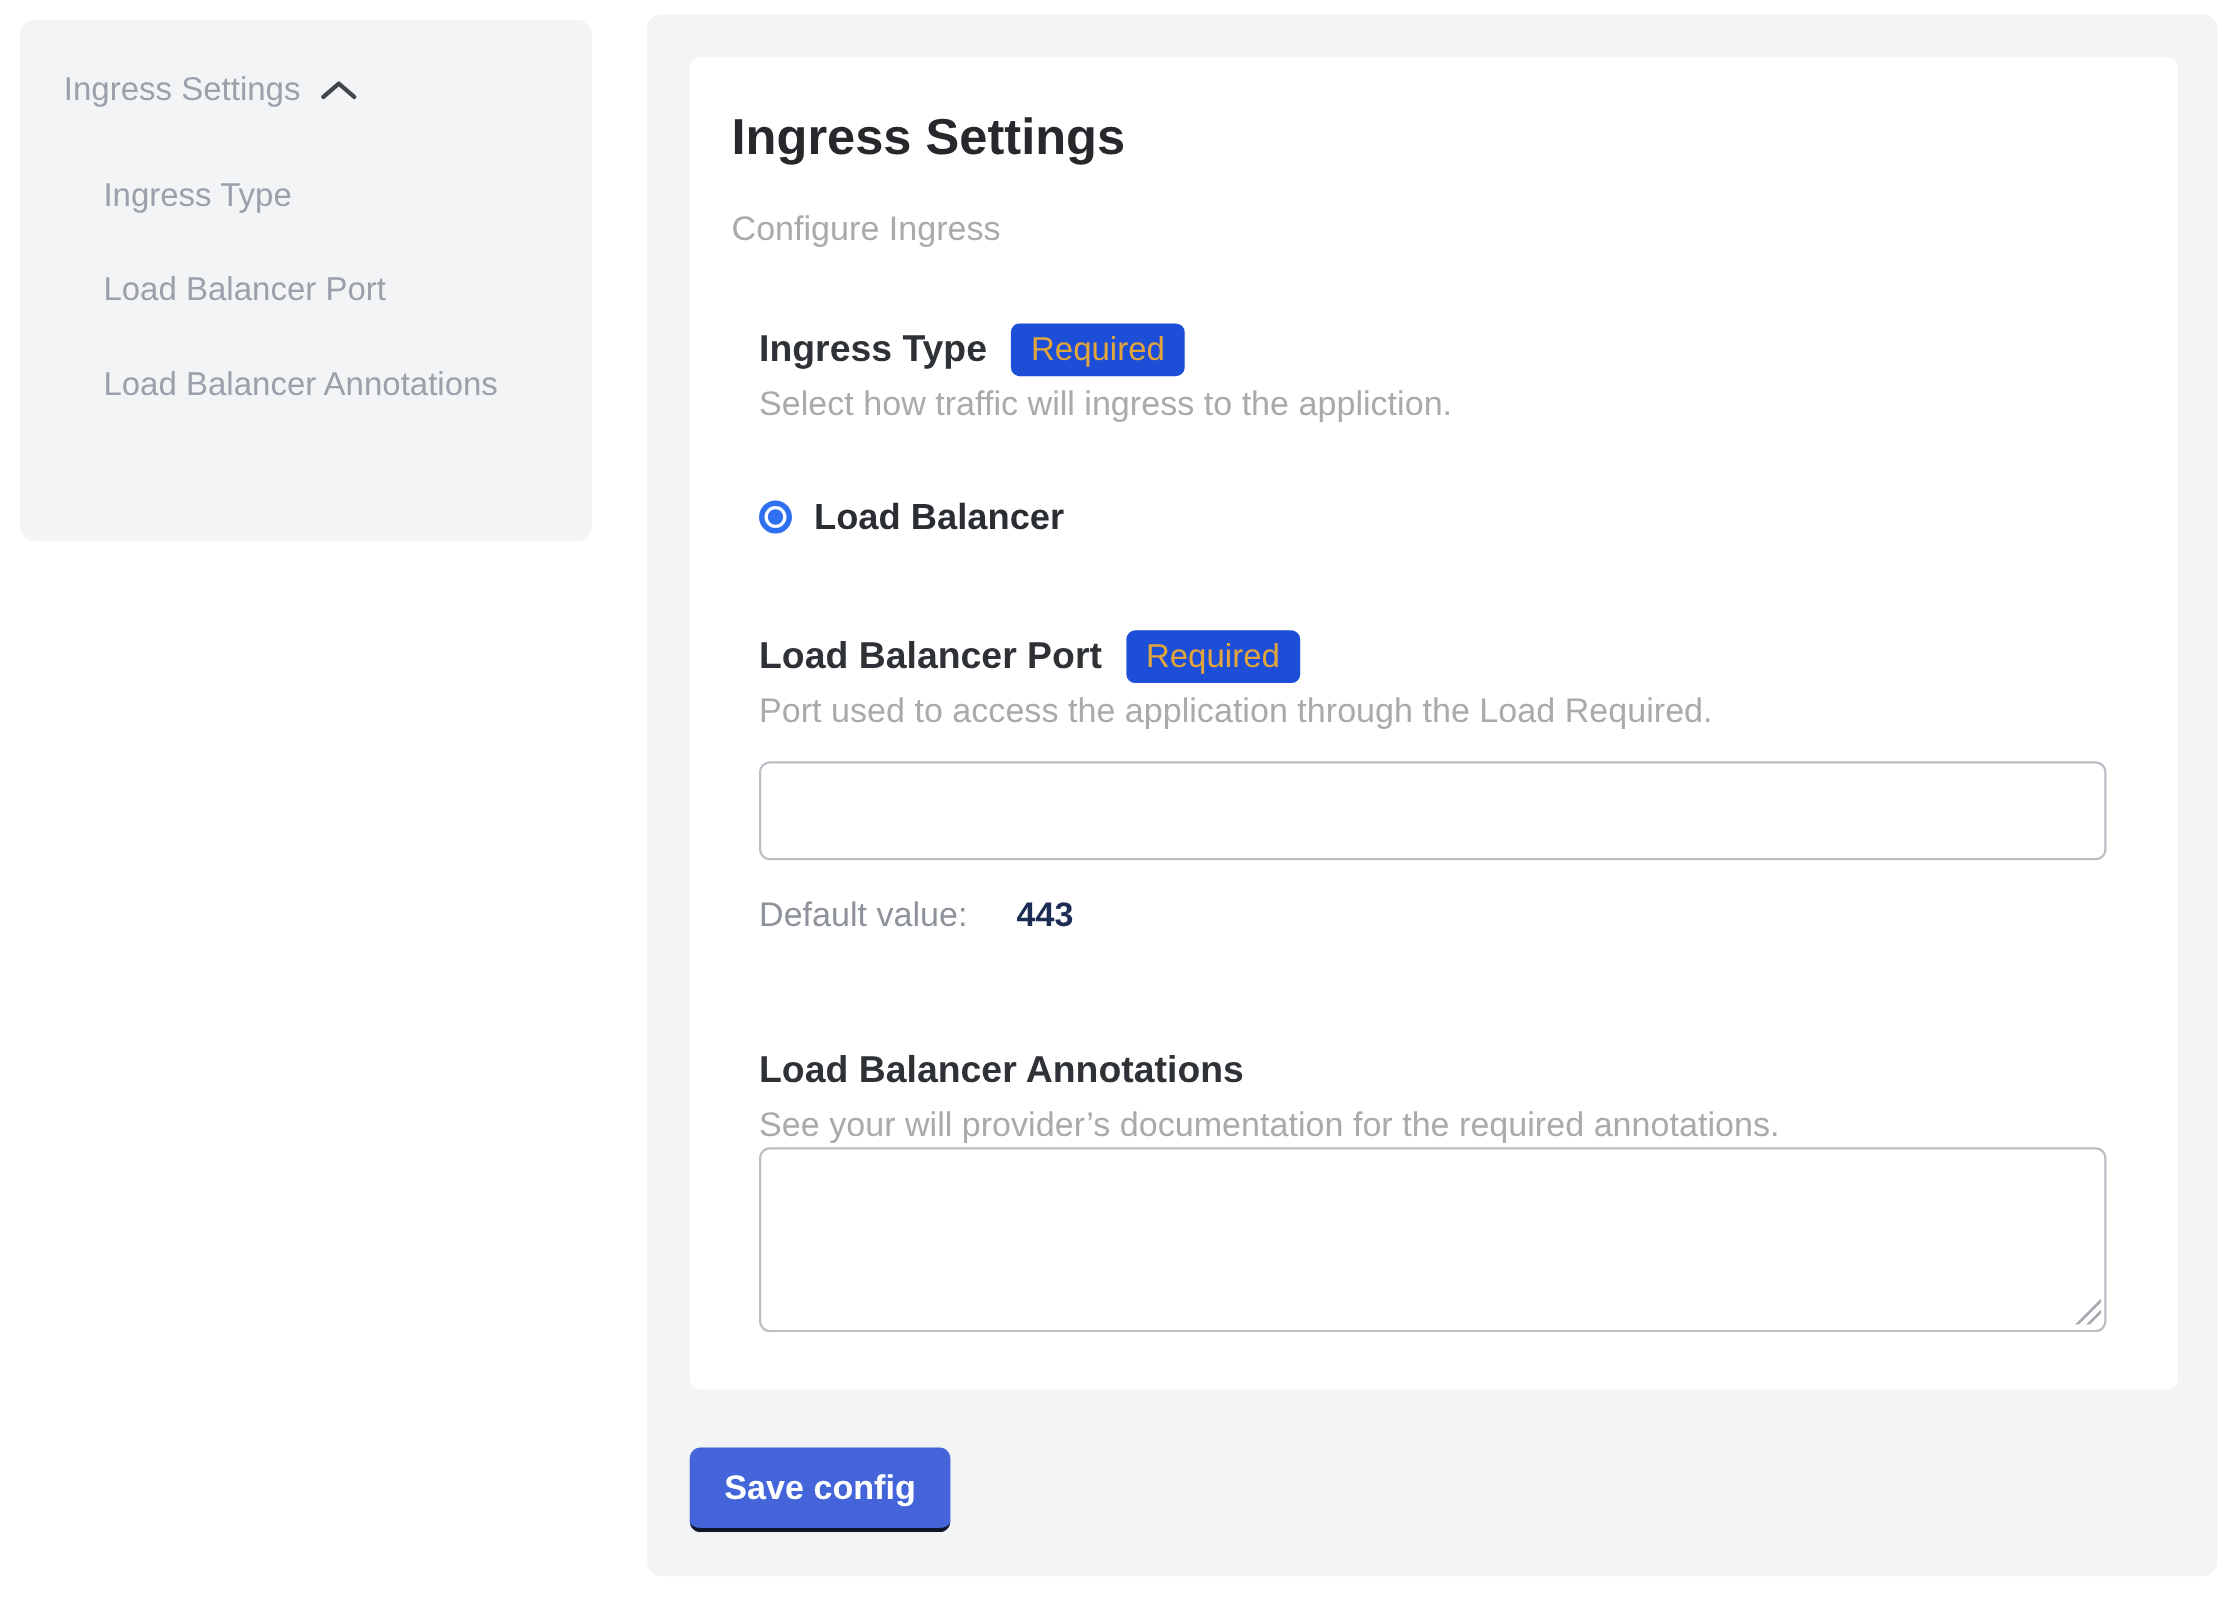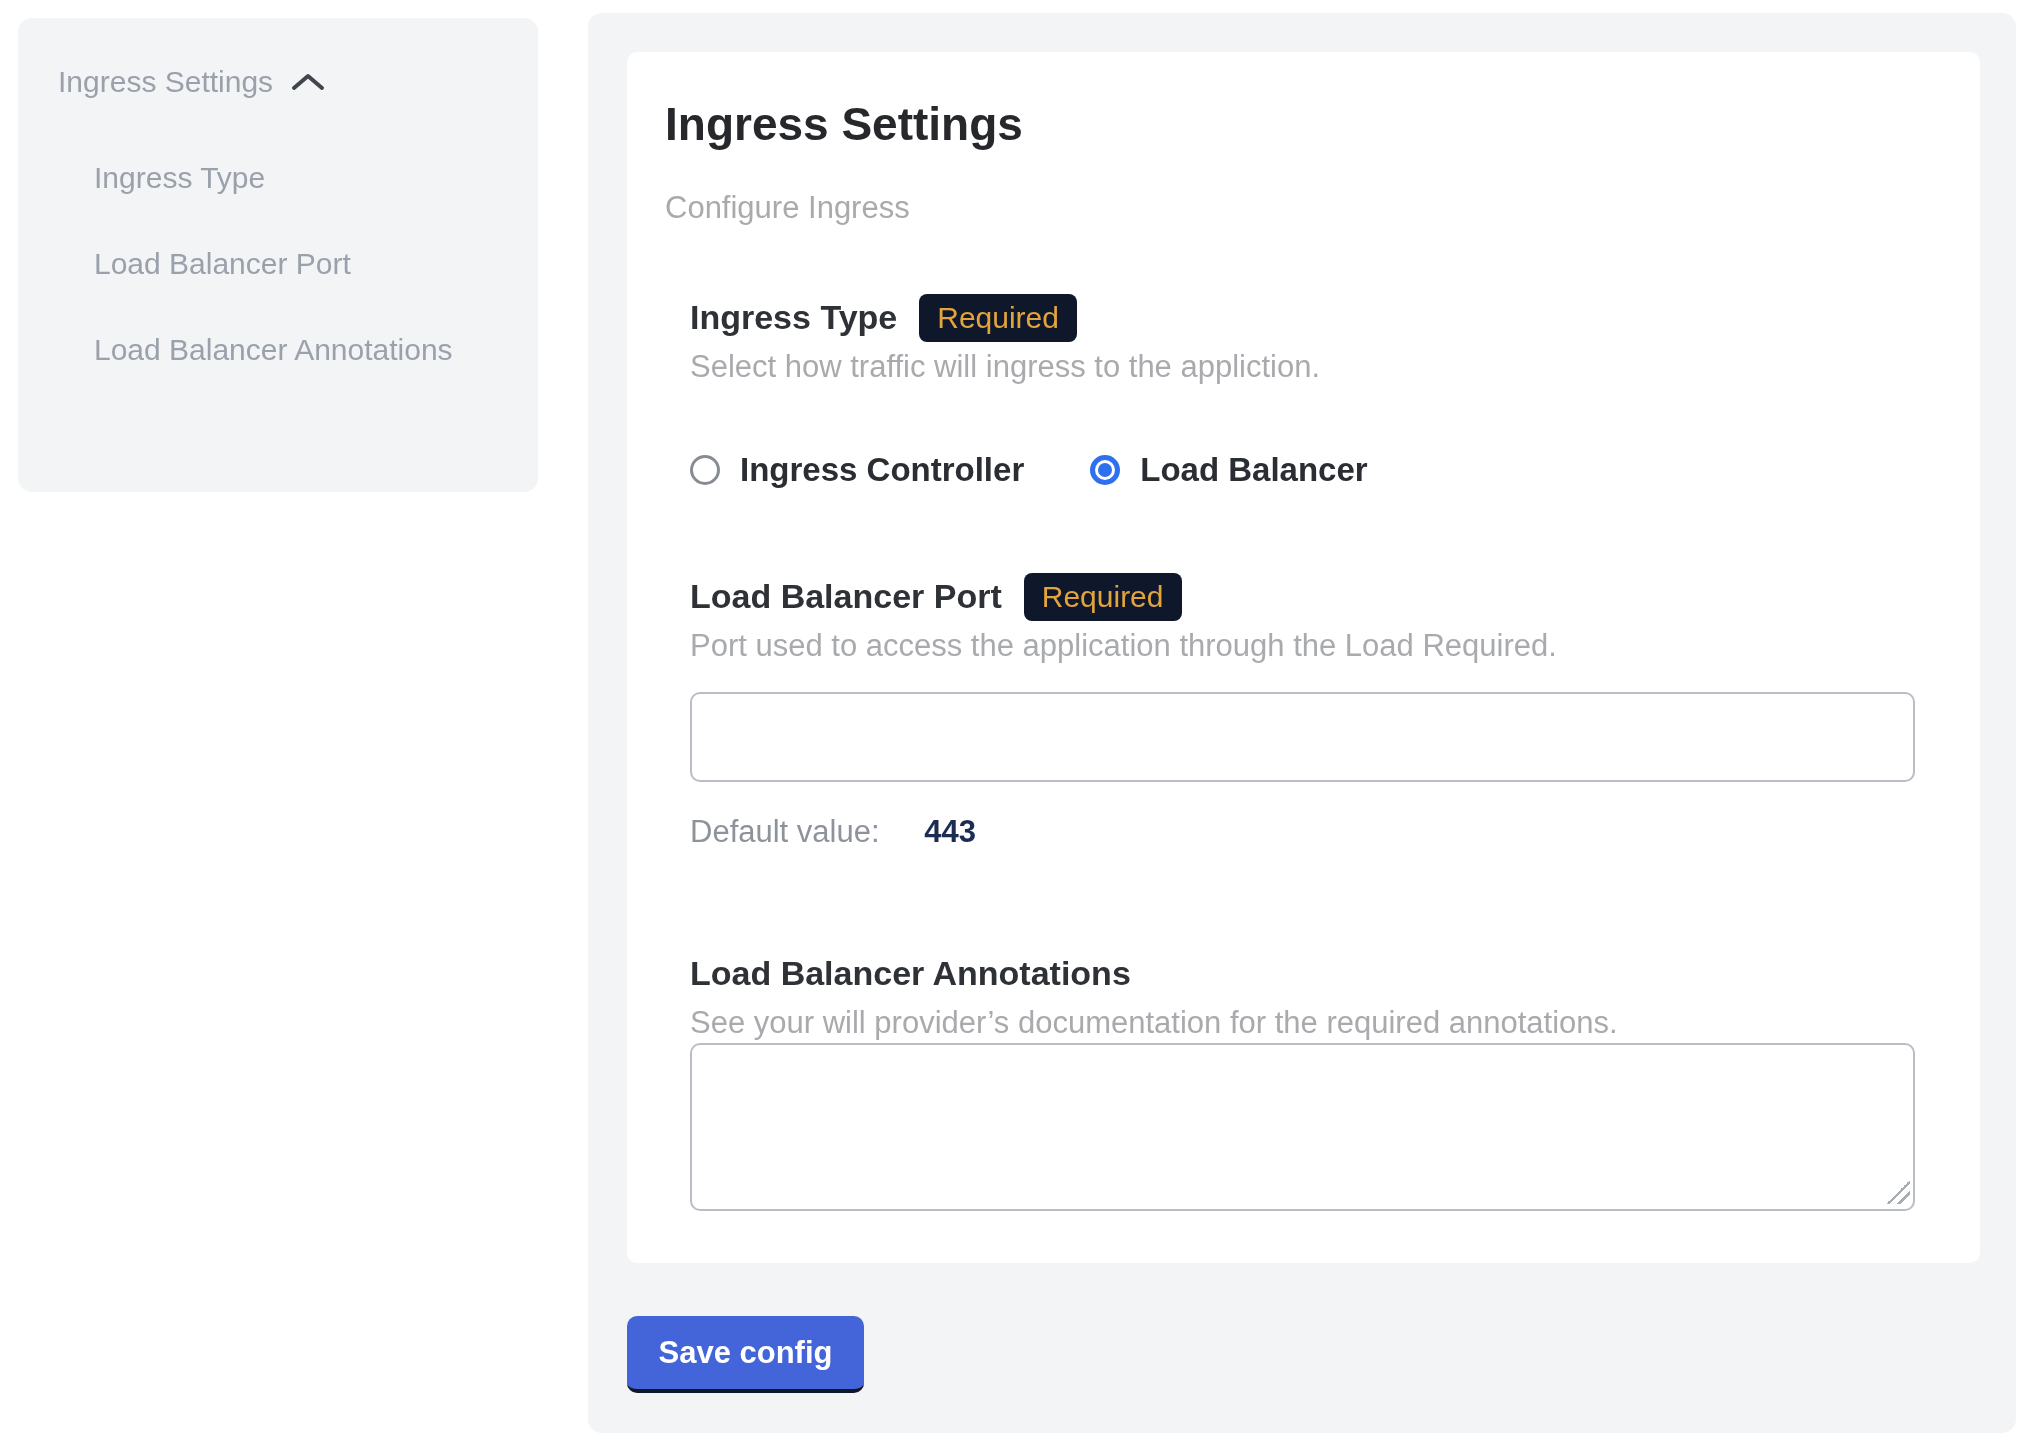--- a/index.html
+++ b/index.html
@@ -55,21 +55,21 @@
   }
   .sections { margin-left:25px; }
 
   .section-1 { margin-top:66px; }
   .section-2 { margin-top:84px; }
   .section-3 { margin-top:98px; }
 
   .section-head { display:flex; align-items:center; gap:22px; height:48px; }
   .section-title { font-size:34px; font-weight:700; color:#2e3136; }
   .badge {
-    background:#0f172a; color:#e2a43c;
+    background:#1d4ed8; color:#e2a43c;
     font-size:30px; height:48px; line-height:48px;
     padding:0 18px; border-radius:8px; white-space:nowrap;
   }
   .section-desc {
     margin-top:5px; font-size:31px; color:#a8aaad; line-height:40px;
   }
 
   
   .radio-row { display:flex; align-items:center; gap:66px; margin-top:64px; }
   .radio-option {
@@ -155,24 +155,20 @@
     <div class="sections">
 
       <div class="section-1">
         <div class="section-head">
           <span class="section-title">Ingress Type</span>
           <span class="badge">Required</span>
         </div>
         <div class="section-desc">Select how traffic will ingress to the appliction.</div>
         <div class="radio-row">
           <label class="radio-option">
-            <span class="radio"></span>
-            <span>Ingress Controller</span>
-          </label>
-          <label class="radio-option">
             <span class="radio selected"></span>
             <span>Load Balancer</span>
           </label>
         </div>
       </div>
 
       <div class="section-2">
         <div class="section-head">
           <span class="section-title">Load Balancer Port</span>
           <span class="badge">Required</span>

